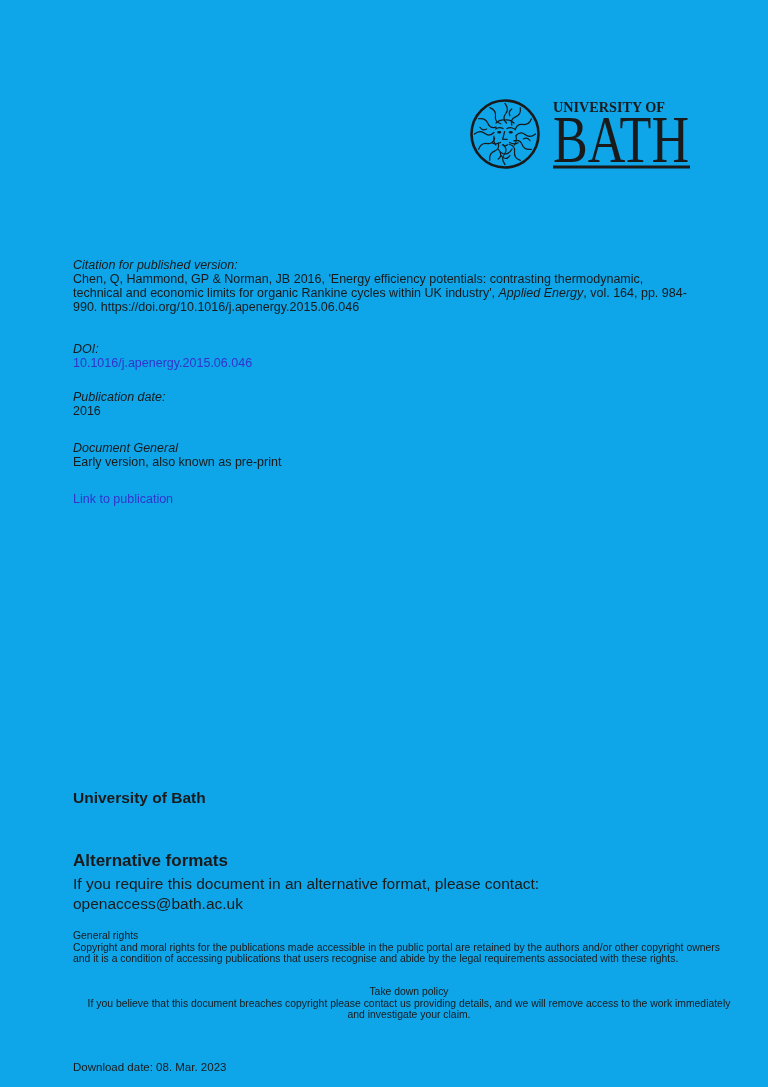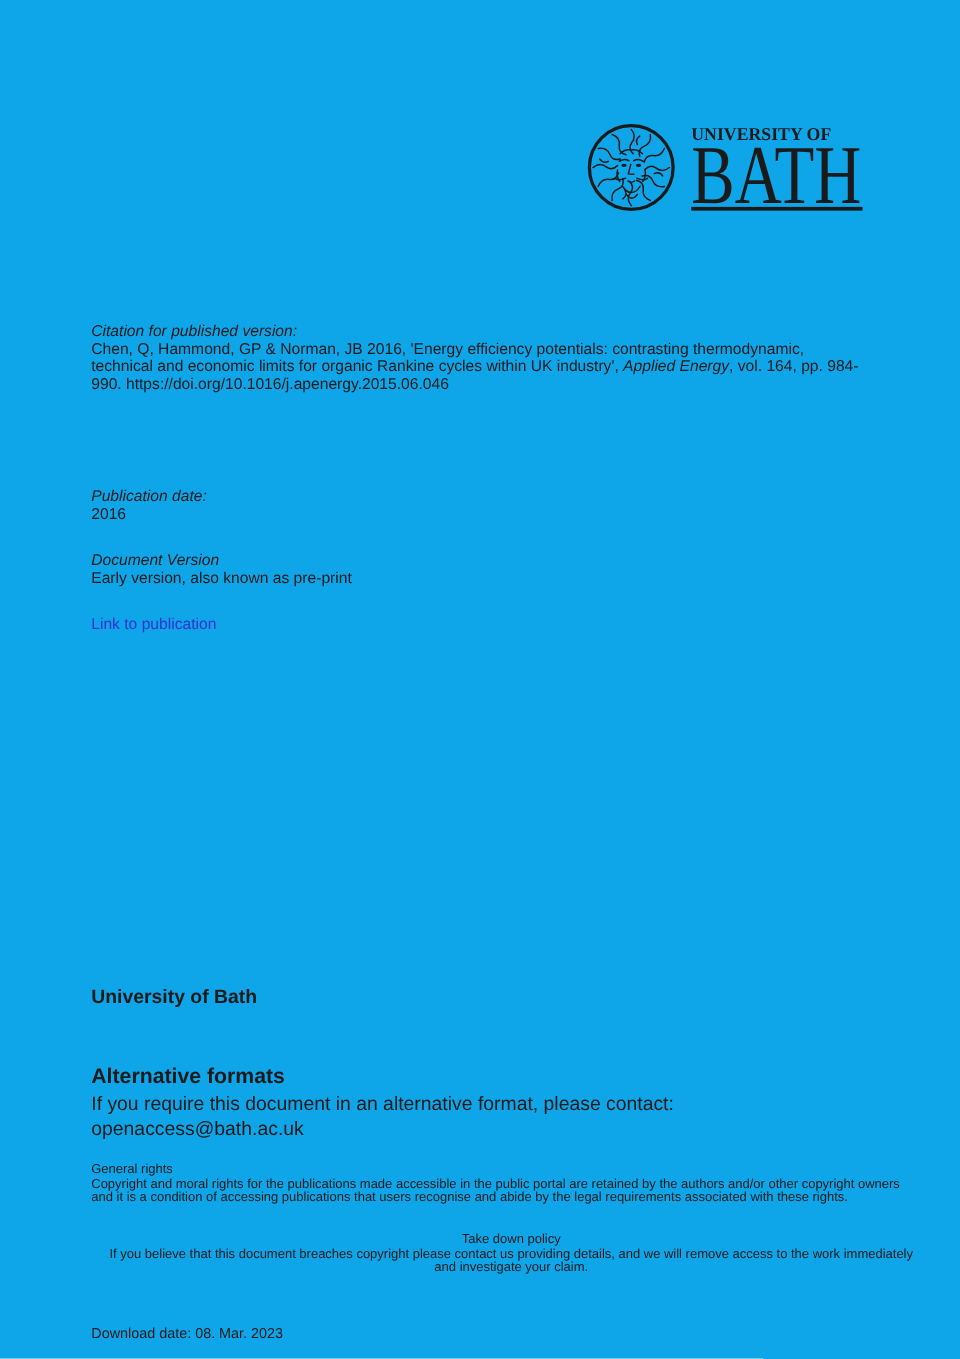--- a/index.html
+++ b/index.html
@@ -96,28 +96,32 @@
     </svg>
   </div>
 
   <div class="abs citation">
     <div class="it">Citation for published version:</div>
     <div>Chen, Q, Hammond, GP &amp; Norman, JB 2016, 'Energy efficiency potentials: contrasting thermodynamic,</div>
     <div><span>technical and economic limits for organic Rankine cycles within UK industry', </span><span class="it">Applied Energy</span><span>, vol. 164, pp. 984-</span></div>
     <div>990. https://doi.org/10.1016/j.apenergy.2015.06.046</div>
   </div>
 
+  <div class="abs doi">
+    <div class="it">DOI:</div>
+    <div><span class="link">10.1016/j.apenergy.2015.06.046</span></div>
+  </div>
 
   <div class="abs pubdate">
     <div class="it">Publication date:</div>
     <div>2016</div>
   </div>
 
   <div class="abs docver">
-    <div class="it">Document Version</div>
+    <div class="it">Document General</div>
     <div>Early version, also known as pre-print</div>
   </div>
 
   <div class="abs linkpub">
     <span class="link">Link to publication</span>
   </div>
 
   <div class="abs uni-heading">University of Bath</div>
 
   <div class="abs altformats">

